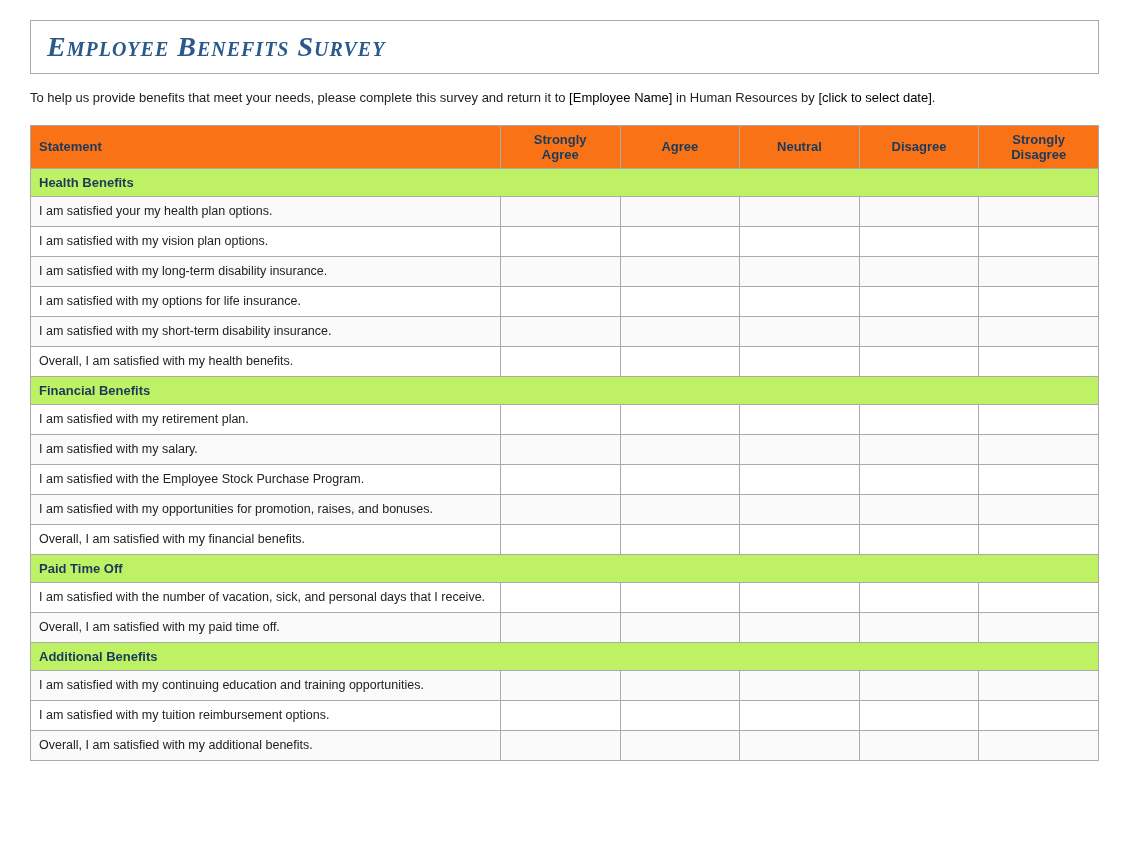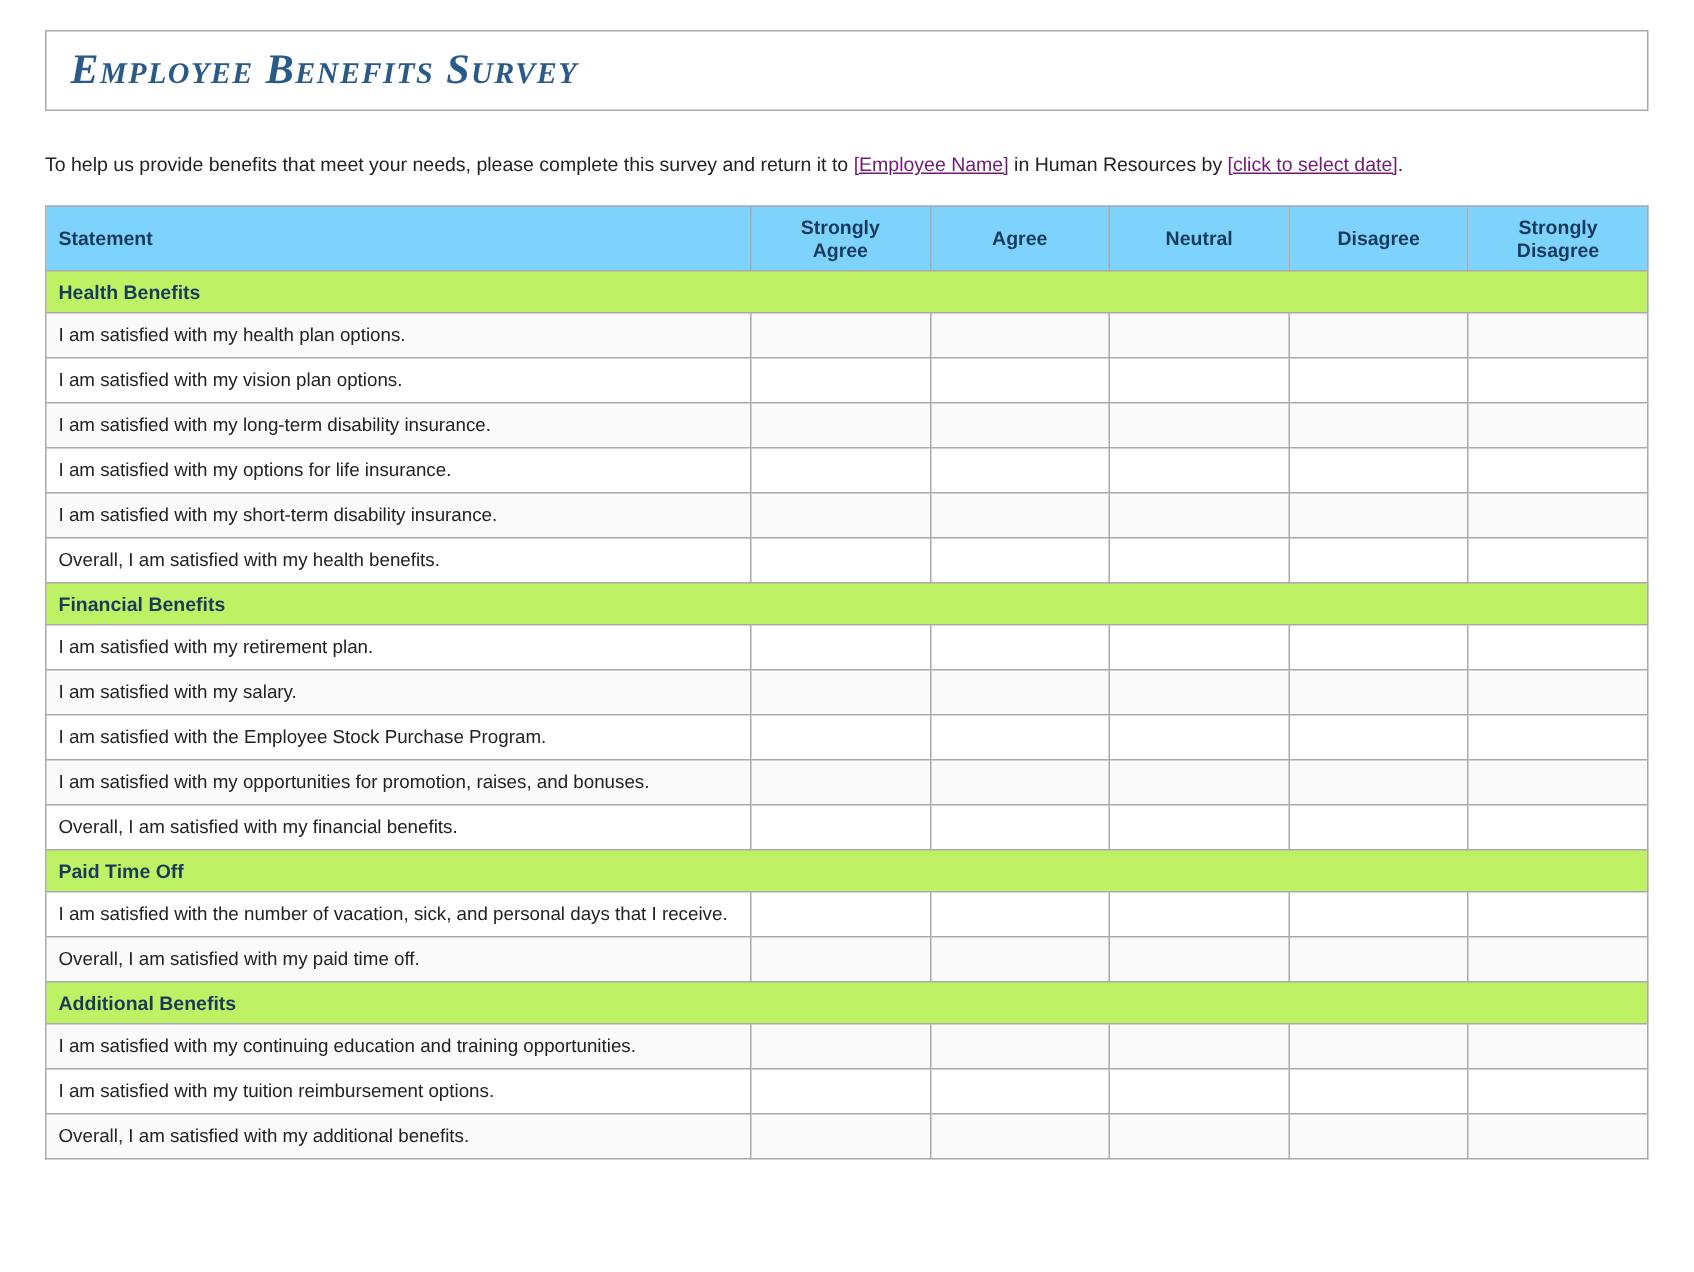--- a/index.html
+++ b/index.html
@@ -11,21 +11,21 @@
       padding: 20px 30px;
       width: 1129px;
       min-height: 848px;
     }
 
     
     .header-container {
       display: flex;
       align-items: flex-start;
       border: 1.5px solid #aaa;
-      margin-bottom: 26px;
+      margin-bottom: 14px;
     }
     .header-title-area {
       flex: 1;
       padding: 10px 16px;
       display: flex;
       align-items: center;
     }
     .header-title {
       font-family: 'Times New Roman', serif;
       font-size: 28px;
@@ -50,39 +50,38 @@
     }
 
     
     .intro-text {
       font-size: 13px;
       margin-bottom: 16px;
       line-height: 1.6;
       color: #222;
     }
     .intro-text .highlight {
-      color: #701a75;
-      text-decoration: underline;
+      color: #000000;
     }
 
     
     .survey-table {
       width: 100%;
       border-collapse: collapse;
       border: 1.5px solid #aaa;
     }
     .survey-table th, .survey-table td {
       border: 1px solid #aaa;
       padding: 6px 8px;
       vertical-align: middle;
     }
 
     
     .survey-table thead tr th {
-      background-color: #7dd3fc;
+      background-color: #f97316;
       color: #1a3a5c;
       font-weight: bold;
       text-align: center;
       font-size: 13px;
     }
     .survey-table thead tr th.statement-col {
       text-align: left;
       width: 44%;
     }
     .survey-table thead tr th.rating-col {
@@ -139,21 +138,21 @@
       <th class="rating-col">Neutral</th>
       <th class="rating-col">Disagree</th>
       <th class="rating-col">Strongly<br>Disagree</th>
     </tr>
   </thead>
   <tbody id="survey-body">
   <tr class="section-header">
         <td colspan="6">Health Benefits</td>
       </tr>
       <tr class="statement-row">
-        <td>I am satisfied with my health plan options.</td>
+        <td>I am satisfied your my health plan options.</td>
         <td class="rating-cell"></td>
         <td class="rating-cell"></td>
         <td class="rating-cell"></td>
         <td class="rating-cell"></td>
         <td class="rating-cell"></td>
       </tr>
       <tr class="statement-row">
         <td>I am satisfied with my vision plan options.</td>
         <td class="rating-cell"></td>
         <td class="rating-cell"></td>

